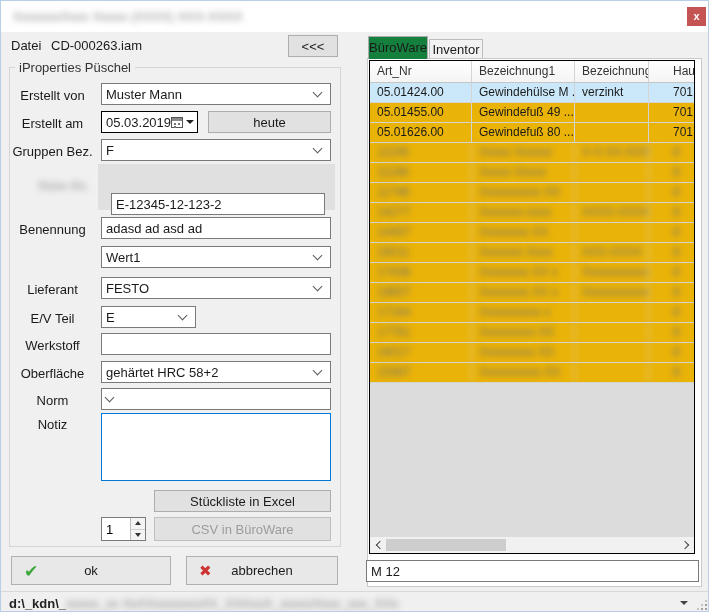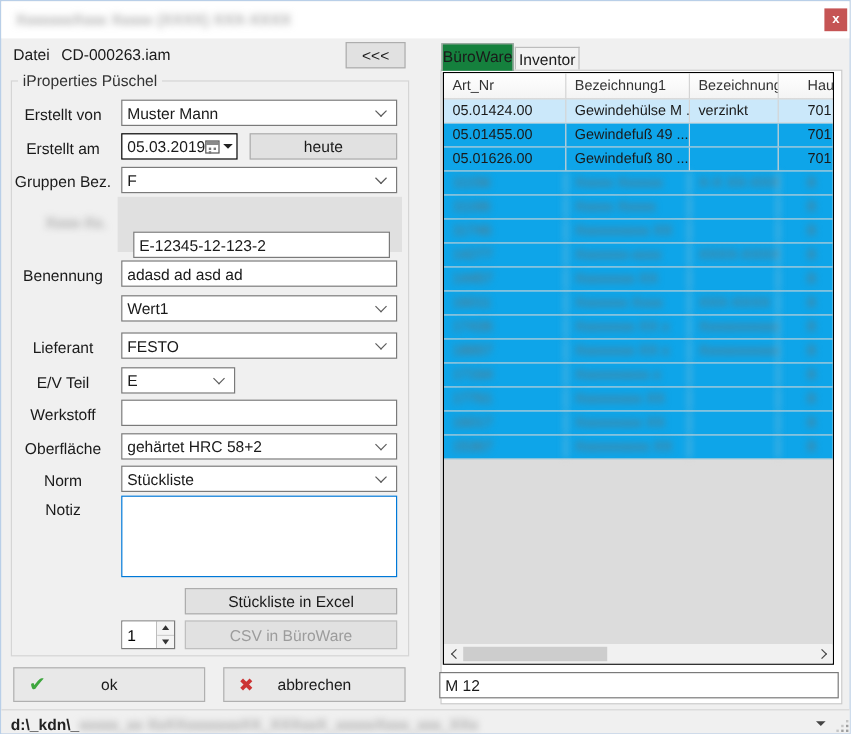--- a/index.html
+++ b/index.html
@@ -84,21 +84,21 @@
   .ghead { display:flex; height:22px; background:linear-gradient(#ffffff,#f4f4f4);
            border-bottom:1px solid #c5c5c5; flex:none; }
   .ghead .gcell { font-size:12px; color:#333; line-height:21px; }
   .gcell { padding-left:7px; overflow:hidden; white-space:nowrap; border-right:1px solid #d4d4d4;
            font-size:12px; }
   .c0 { width:102px; flex:none; }
   .c1 { width:103px; flex:none; }
   .c2 { width:74px; flex:none; }
   .c3 { width:100px; flex:none; padding-left:24px; border-right:none; }
   .gbody { flex:none; }
-  .grow { display:flex; height:20px; line-height:19px; border-bottom:1px solid #d4d4d4; background:#0ea5e9; }
+  .grow { display:flex; height:20px; line-height:19px; border-bottom:1px solid #d4d4d4; background:#eab308; }
   .grow.sel { background:#cbe8fa; }
   .grow.redact .gcell { filter:blur(3px); color:#6e6e6e; }
   .gfill { flex:1; background:#dcdcdc; }
   .hscroll { flex:none; height:16px; background:#f1f1f1; display:flex; align-items:center; }
   .sb-arrow { width:16px; height:16px; display:flex; align-items:center; justify-content:center; flex:none; }
   .sb-chev-l { width:6px;height:6px;border-left:1.5px solid #444;border-bottom:1.5px solid #444;
                transform:rotate(45deg); margin-left:3px; }
   .sb-chev-r { width:6px;height:6px;border-right:1.5px solid #444;border-top:1.5px solid #444;
                transform:rotate(45deg); margin-right:3px; }
   .sb-thumb { width:120px; height:12px; background:#cdcdcd; flex:none; }
@@ -188,21 +188,20 @@
   <input class="tbox" style="left: 100px; top: 332px; width: 230px; height: 22px;" value="">
 
   <div class="lbl" style="top:365px">Oberfläche</div>
   <div class="combo" style="left:100px;top:360px;width:230px">
     <span class="cval">gehärtet HRC 58+2</span>
     <span class="chev"></span>
   </div>
 
   <div class="lbl" style="top:392px">Norm</div>
   <div class="combo" style="left:100px;top:387px;width:230px">
-    <span class="cval">Stückliste</span>
     <span class="chev"></span>
   </div>
 
   <div class="lbl" style="top:416px">Notiz</div>
   <textarea class="notiz" style=""></textarea>
 
   <div class="btn" style="left:153px;top:489px;width:177px;height:22px">
     <span>Stückliste in Excel</span>
   </div>
   <div class="spin">

